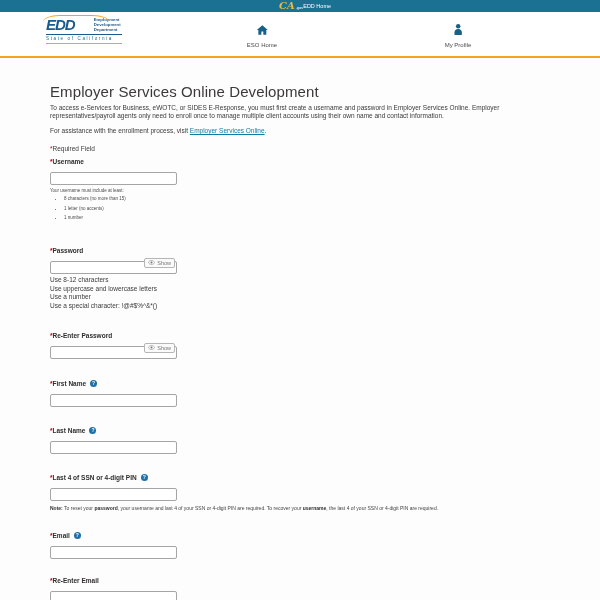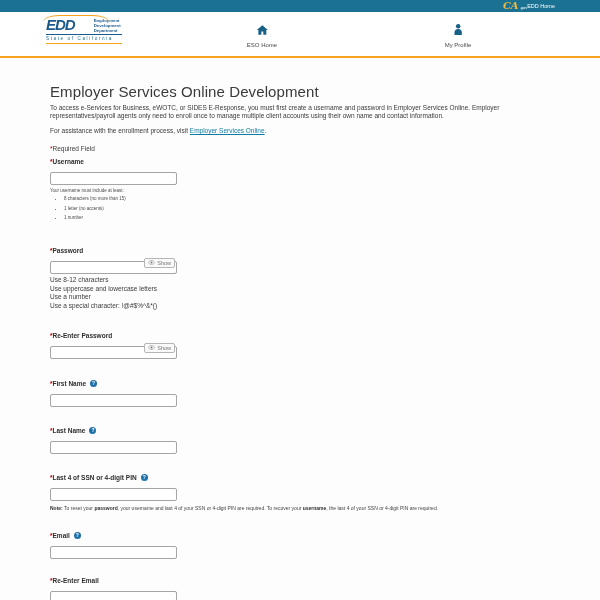--- a/index.html
+++ b/index.html
@@ -2,42 +2,42 @@
 <html><head>
 <meta charset="utf-8">
 <style>
   * { margin: 0; padding: 0; box-sizing: border-box; }
   html, body { width: 600px; height: 600px; overflow: hidden; background: #fdfdfd; }
   body { font-family: "Liberation Sans", sans-serif; color: #3b3a39; }
 
   
   .topbar {
     height: 12px; background: #1b7192;
-    display: flex; align-items: center; justify-content: flex-end;
-    padding: 0 45px 0 45px;
+    display: flex; align-items: center; justify-content: center;
+    padding: 0 35px 0 45px;
   }
   .ca-logo { display: flex; align-items: baseline; cursor: pointer; }
   .ca-script {
     font-family: "DejaVu Serif", serif; font-style: italic; font-weight: bold;
     color: #f0b83d; font-size: 10px; line-height: 10px;
   }
   .ca-gov { color: #ffffff; font-size: 4px; margin-left: 1px; }
   .topbar-link { color: #ffffff; font-size: 5.5px; text-decoration: none; cursor: pointer; }
 
   
   .site-header {
     position: relative; height: 46px; background: #ffffff;
     border-bottom: 2px solid #f6a21f;
   }
   .edd-logo { position: absolute; left: 46px; top: 5px; width: 76px; cursor: pointer; }
   .edd-arc {
     position: absolute; top: -2px; left: -3px; width: 66px; height: 14px;
     border-top: 1.5px solid #f6a21f; border-radius: 50% / 100%;
   }
-  .edd-row { display: flex; align-items: flex-end; gap: 19px; }
+  .edd-row { display: flex; align-items: flex-start; gap: 19px; }
   .edd-acronym {
     font-size: 15px; font-weight: bold; font-style: italic;
     color: #1d5a8c; letter-spacing: -1px; line-height: 16px;
   }
   .edd-words { display: flex; flex-direction: column; }
   .edd-words span { font-size: 4.3px; font-weight: bold; color: #1d5a8c; line-height: 5px; }
   .edd-tagline {
     margin-top: 1px; font-size: 4.6px; color: #1b7192; letter-spacing: 1.6px;
     border-top: 0.5px solid #1d5a8c; border-bottom: 1.5px solid #f6a21f;
     padding: 1px 0 1.5px 0; white-space: nowrap;

